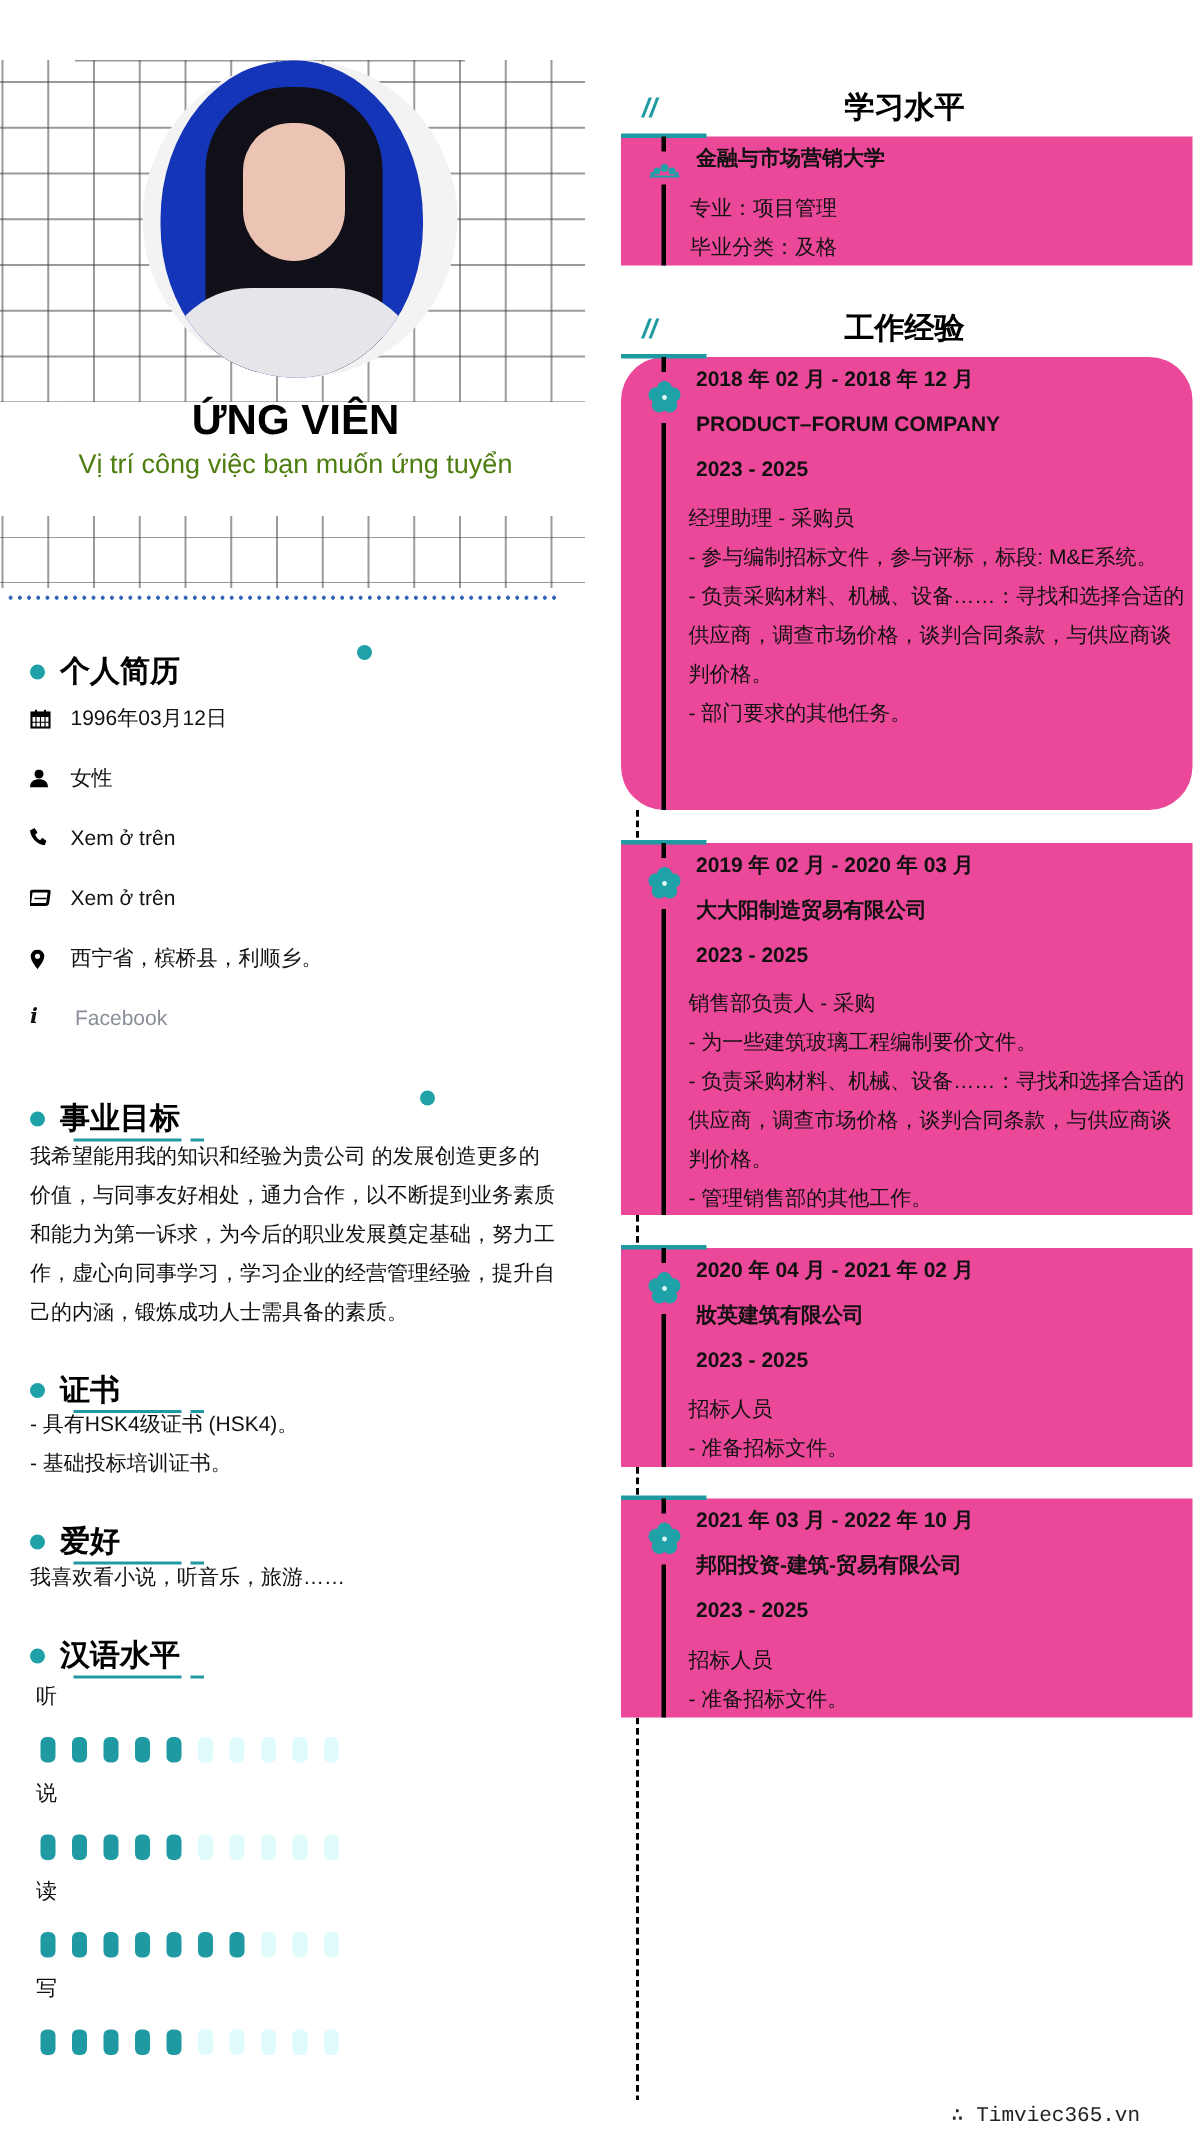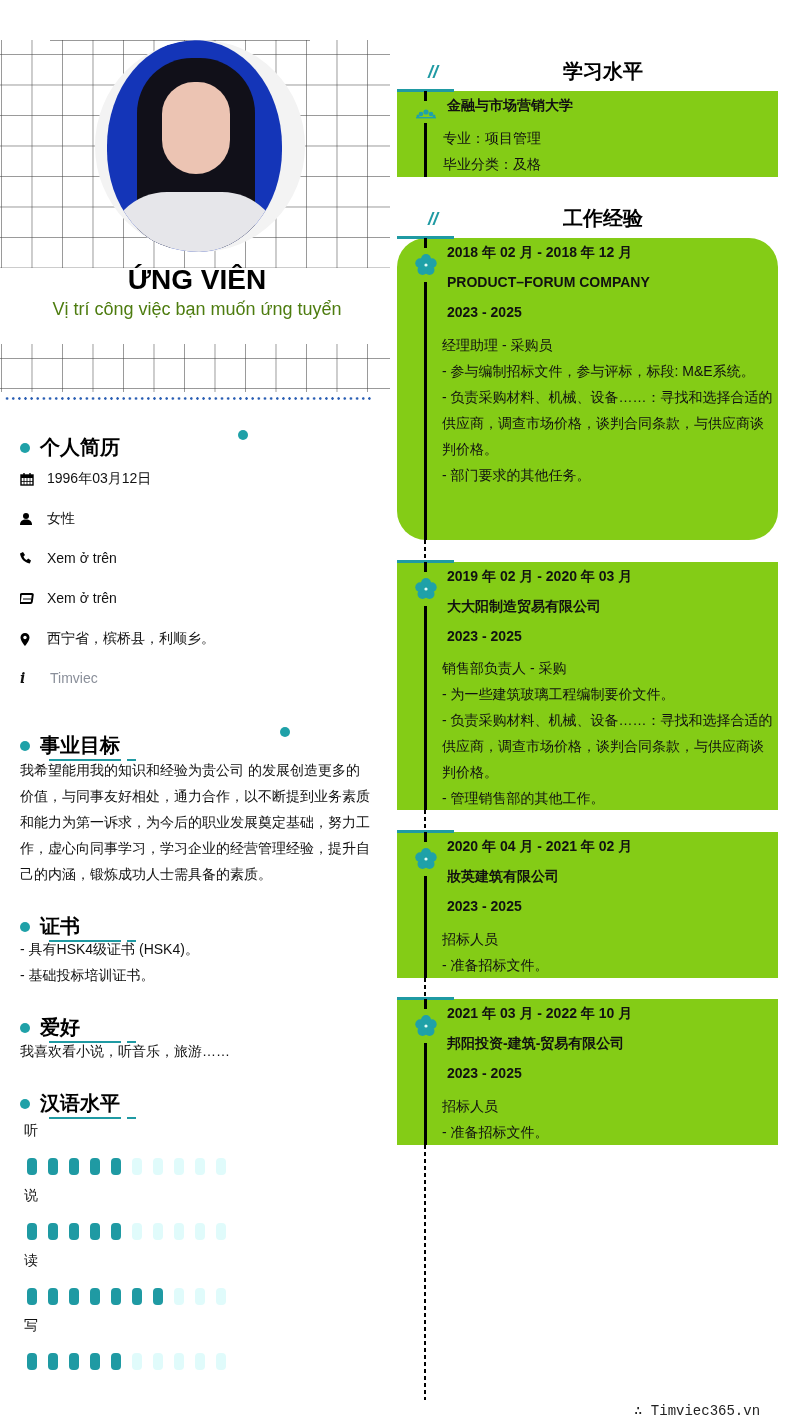--- a/index.html
+++ b/index.html
@@ -83,21 +83,21 @@
     .skill-label { position: absolute; left: 24px; font-size: 14px; color: #111; }
     .skill-bars { position: absolute; left: 27px; display: flex; gap: 11px; }
     .skill-bars .bar { width: 10px; height: 17px; border-radius: 4px; background: #e0fbfb; }
     .skill-bars .bar.on { background: #1f9aa3; }
 
     
     .rsec-head { position: absolute; left: 398px; width: 380px; height: 30px; }
     .rsec-head .slashes { position: absolute; left: 30px; top: 4px; font-size: 18px; font-style: italic; font-weight: bold; color: #1f9aa3; }
     .rsec-head .title { position: absolute; left: 0; width: 410px; text-align: center; top: 0; font-size: 20px; font-weight: bold; color: #000; }
 
-    .card { position: absolute; left: 397px; width: 381px; background: #84cc16; }
+    .card { position: absolute; left: 414px; width: 381px; background: #ec4899; }
     .card .topbar { position: absolute; left: 0; top: -2px; width: 57px; height: 3px; background: #1f9aa3; }
     .card .vline { position: absolute; left: 27px; width: 3px; background: #000; }
     .card .lotus { position: absolute; left: 19px; width: 20px; height: 14px; }
     .card .flower { position: absolute; left: 17px; width: 24px; height: 24px; }
     .card .line { position: absolute; left: 46px; font-size: 14px; color: #111; white-space: nowrap; }
     .card .bold { font-weight: bold; }
     .card .body { position: absolute; left: 45px; width: 332px; font-size: 14px; line-height: 26px; color: #111; }
     .card .body p { margin: 0; }
 
     .timeline-dash {
@@ -178,21 +178,21 @@
         <path d="M5 0a4.5 4.5 0 0 1 4.5 4.5C9.5 8 5 13 5 13S.5 8 .5 4.5A4.5 4.5 0 0 1 5 0z" fill="#000"></path>
         <circle cx="5" cy="4.5" r="1.7" fill="#fff"></circle>
       </svg>
   </span>
   <span>西宁省，槟桥县，利顺乡。</span>
 </div>
 <div class="info-row" style="top:670px;">
   <span class="ico">
     <span style="font-family:'DejaVu Serif',serif;font-weight:bold;font-style:italic;font-size:14px;">i</span>
   </span>
-  <span class="muted">Timviec</span>
+  <span class="muted">Facebook</span>
 </div>
 
 <div class="lsec-title" style="top:720px;">
   <span class="dot"></span>
   <span>事业目标</span>
   <span class="uline"></span>
   <span class="uline2"></span>
 </div>
 <div class="side-dot" style="left:280px; top:727px;"></div>
 <div class="para" style="top:757px;">我希望能用我的知识和经验为贵公司 的发展创造更多的价值，与同事友好相处，通力合作，以不断提到业务素质和能力为第一诉求，为今后的职业发展奠定基础，努力工作，虚心向同事学习，学习企业的经营管理经验，提升自己的内涵，锻炼成功人士需具备的素质。</div>

